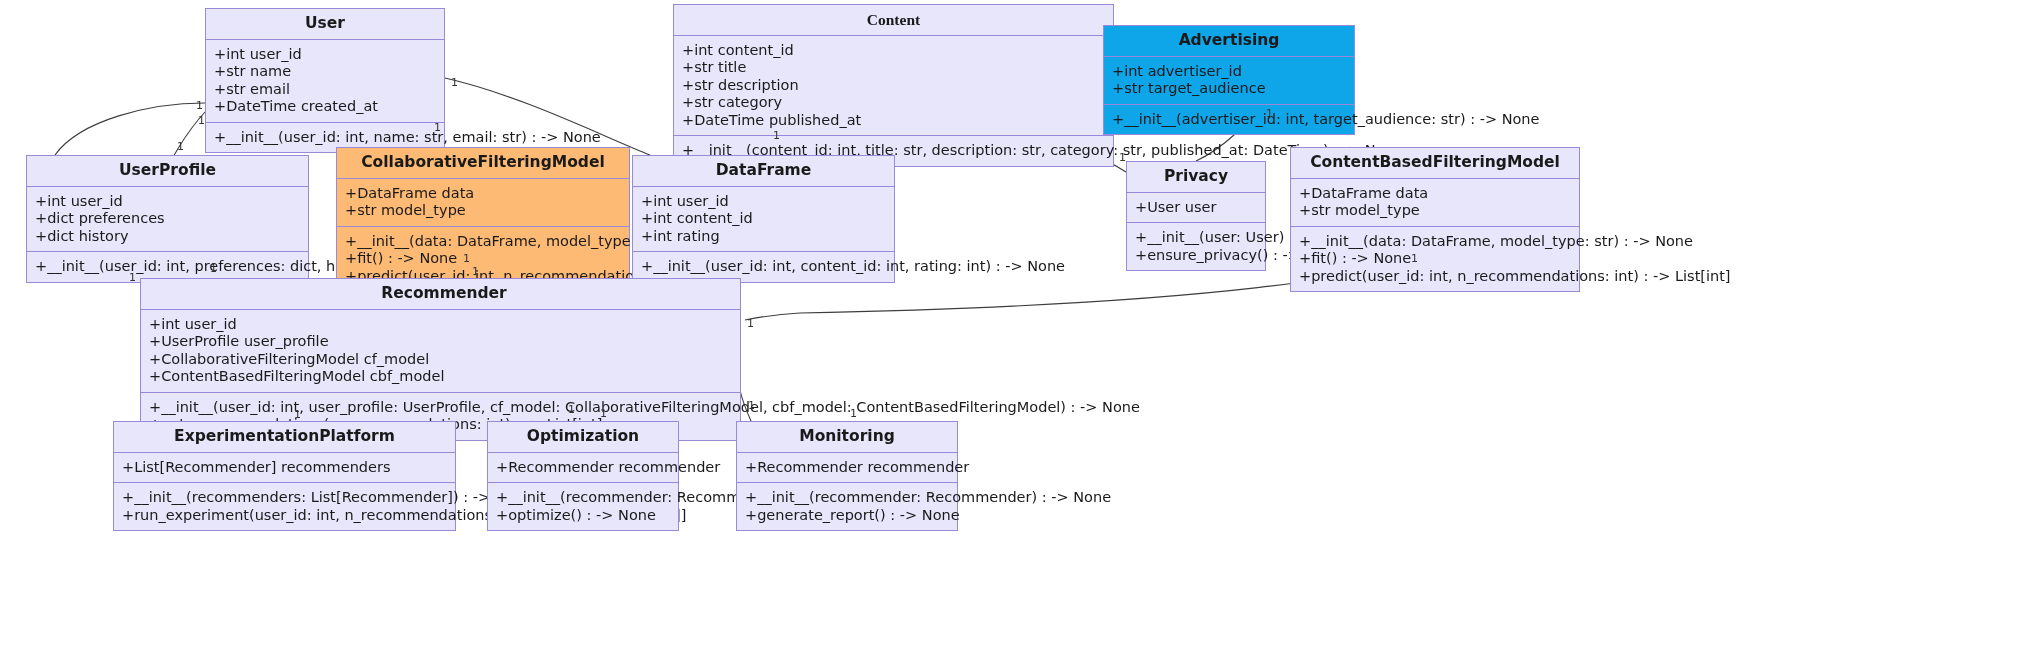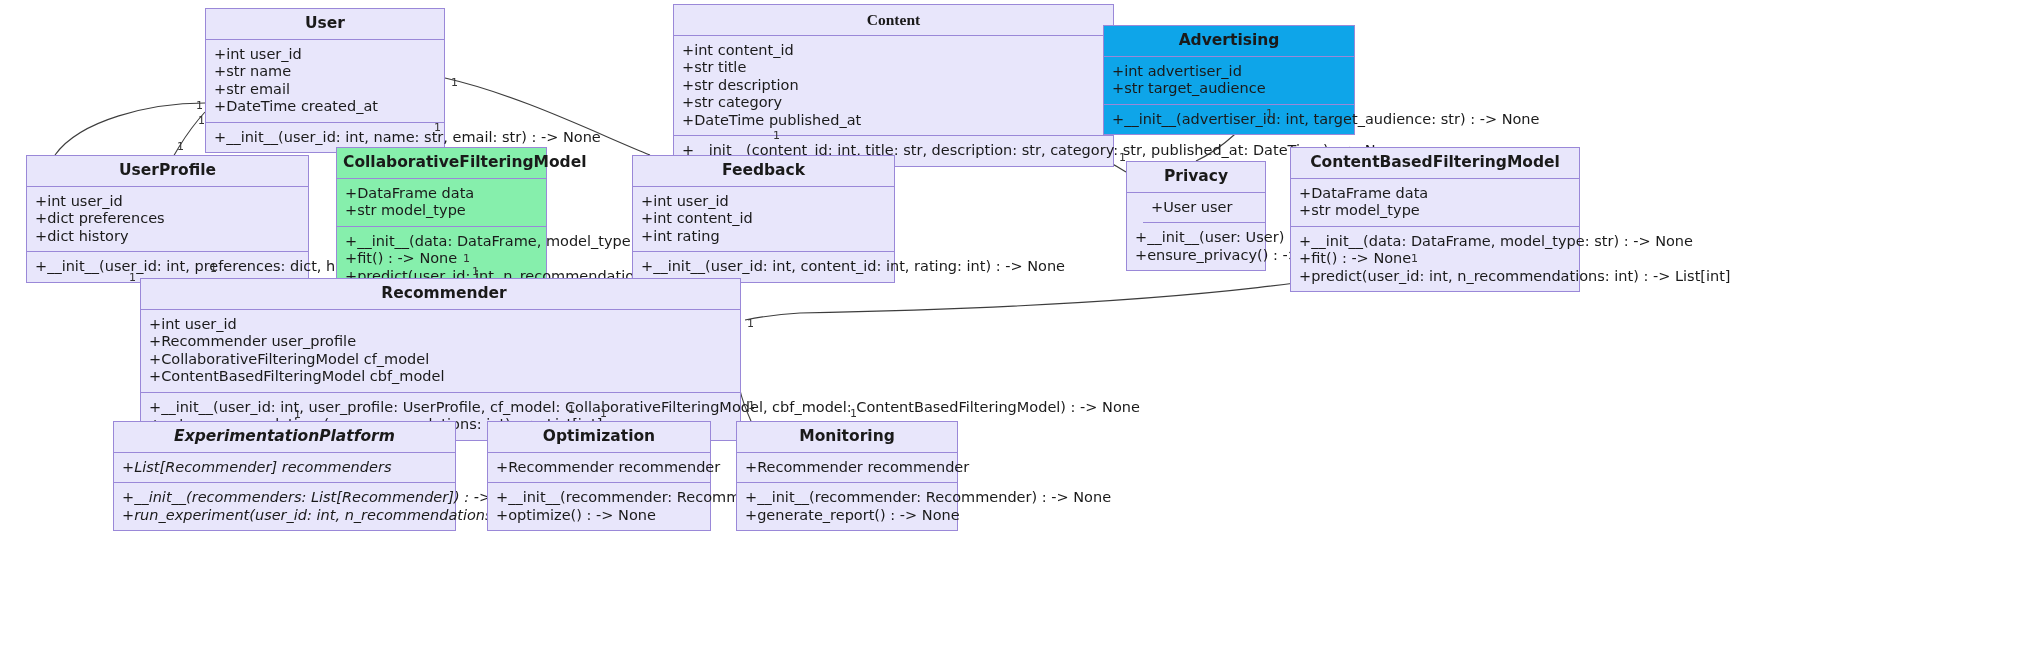--- a/index.html
+++ b/index.html
@@ -127,46 +127,46 @@
       <div class="uml-title" style="border-bottom-color: rgb(154, 136, 216);">UserProfile</div>
       <div class="uml-compartment attrs" style="border-bottom-color: rgb(154, 136, 216);">
         <div class="uml-row">+int user_id</div>
         <div class="uml-row">+dict preferences</div>
         <div class="uml-row">+dict history</div>
       </div>
       <div class="uml-compartment methods">
         <div class="uml-row">+__init__(user_id: int, preferences: dict, history: dict) : -&gt; None</div>
       </div>
     </div>
-    <div class="uml-class" style="left: 336px; top: 147px; width: 211px; background: #86efac; border-color: rgb(154, 136, 216);">
+    <div class="uml-class" style="left: 336px; top: 147px; width: 294px; background: #fdba74; border-color: rgb(154, 136, 216);">
       <div class="uml-title" style="border-bottom-color: rgb(154, 136, 216);">CollaborativeFilteringModel</div>
       <div class="uml-compartment attrs" style="border-bottom-color: rgb(154, 136, 216);">
         <div class="uml-row">+DataFrame data</div>
         <div class="uml-row">+str model_type</div>
       </div>
       <div class="uml-compartment methods">
         <div class="uml-row">+__init__(data: DataFrame, model_type: str) : -&gt; None</div>
         <div class="uml-row">+fit() : -&gt; None</div>
         <div class="uml-row">+predict(user_id: int, n_recommendations: int) : -&gt; List[int]</div>
       </div>
     </div>
     <div class="uml-class" style="left: 632px; top: 155px; width: 263px; background: rgb(232, 230, 251); border-color: rgb(154, 136, 216);">
-      <div class="uml-title" style="border-bottom-color: rgb(154, 136, 216);">Feedback</div>
+      <div class="uml-title" style="border-bottom-color: rgb(154, 136, 216);">DataFrame</div>
       <div class="uml-compartment attrs" style="border-bottom-color: rgb(154, 136, 216);">
         <div class="uml-row">+int user_id</div>
         <div class="uml-row">+int content_id</div>
         <div class="uml-row">+int rating</div>
       </div>
       <div class="uml-compartment methods">
         <div class="uml-row">+__init__(user_id: int, content_id: int, rating: int) : -&gt; None</div>
       </div>
     </div>
     <div class="uml-class" style="left: 1126px; top: 161px; width: 140px; background: rgb(232, 230, 251); border-color: rgb(154, 136, 216);">
       <div class="uml-title" style="border-bottom-color: rgb(154, 136, 216);">Privacy</div>
-      <div class="uml-compartment attrs" style="border-bottom-color: rgb(154, 136, 216); margin-left: 16px;">
+      <div class="uml-compartment attrs" style="border-bottom-color: rgb(154, 136, 216);">
         <div class="uml-row">+User user</div>
       </div>
       <div class="uml-compartment methods">
         <div class="uml-row">+__init__(user: User) : -&gt; None</div>
         <div class="uml-row">+ensure_privacy() : -&gt; None</div>
       </div>
     </div>
     <div class="uml-class" style="left: 1290px; top: 147px; width: 290px; background: rgb(232, 230, 251); border-color: rgb(154, 136, 216);">
       <div class="uml-title" style="border-bottom-color: rgb(154, 136, 216);">ContentBasedFilteringModel</div>
       <div class="uml-compartment attrs" style="border-bottom-color: rgb(154, 136, 216);">
@@ -176,40 +176,40 @@
       <div class="uml-compartment methods">
         <div class="uml-row">+__init__(data: DataFrame, model_type: str) : -&gt; None</div>
         <div class="uml-row">+fit() : -&gt; None</div>
         <div class="uml-row">+predict(user_id: int, n_recommendations: int) : -&gt; List[int]</div>
       </div>
     </div>
     <div class="uml-class" style="left: 140px; top: 278px; width: 601px; background: rgb(232, 230, 251); border-color: rgb(154, 136, 216);">
       <div class="uml-title" style="border-bottom-color: rgb(154, 136, 216); padding-left: 13px;">Recommender</div>
       <div class="uml-compartment attrs" style="border-bottom-color: rgb(154, 136, 216);">
         <div class="uml-row">+int user_id</div>
-        <div class="uml-row">+Recommender user_profile</div>
+        <div class="uml-row">+UserProfile user_profile</div>
         <div class="uml-row">+CollaborativeFilteringModel cf_model</div>
         <div class="uml-row">+ContentBasedFilteringModel cbf_model</div>
       </div>
       <div class="uml-compartment methods">
         <div class="uml-row">+__init__(user_id: int, user_profile: UserProfile, cf_model: CollaborativeFilteringModel, cbf_model: ContentBasedFilteringModel) : -&gt; None</div>
         <div class="uml-row">+get_recommendations(n_recommendations: int) : -&gt; List[int]</div>
       </div>
     </div>
-    <div class="uml-class" style="left: 113px; top: 421px; width: 343px; background: rgb(232, 230, 251); border-color: rgb(154, 136, 216); font-style: italic;">
+    <div class="uml-class" style="left: 113px; top: 421px; width: 343px; background: rgb(232, 230, 251); border-color: rgb(154, 136, 216);">
       <div class="uml-title" style="border-bottom-color: rgb(154, 136, 216);">ExperimentationPlatform</div>
       <div class="uml-compartment attrs" style="border-bottom-color: rgb(154, 136, 216);">
         <div class="uml-row">+List[Recommender] recommenders</div>
       </div>
       <div class="uml-compartment methods">
         <div class="uml-row">+__init__(recommenders: List[Recommender]) : -&gt; None</div>
         <div class="uml-row">+run_experiment(user_id: int, n_recommendations: int) : -&gt; Dict[str, List[int]]</div>
       </div>
     </div>
-    <div class="uml-class" style="left: 487px; top: 421px; width: 224px; background: rgb(232, 230, 251); border-color: rgb(154, 136, 216);">
+    <div class="uml-class" style="left: 487px; top: 421px; width: 192px; background: rgb(232, 230, 251); border-color: rgb(154, 136, 216);">
       <div class="uml-title" style="border-bottom-color: rgb(154, 136, 216);">Optimization</div>
       <div class="uml-compartment attrs" style="border-bottom-color: rgb(154, 136, 216);">
         <div class="uml-row">+Recommender recommender</div>
       </div>
       <div class="uml-compartment methods">
         <div class="uml-row">+__init__(recommender: Recommender) : -&gt; None</div>
         <div class="uml-row">+optimize() : -&gt; None</div>
       </div>
     </div>
     <div class="uml-class" style="left: 736px; top: 421px; width: 222px; background: rgb(232, 230, 251); border-color: rgb(154, 136, 216);">

